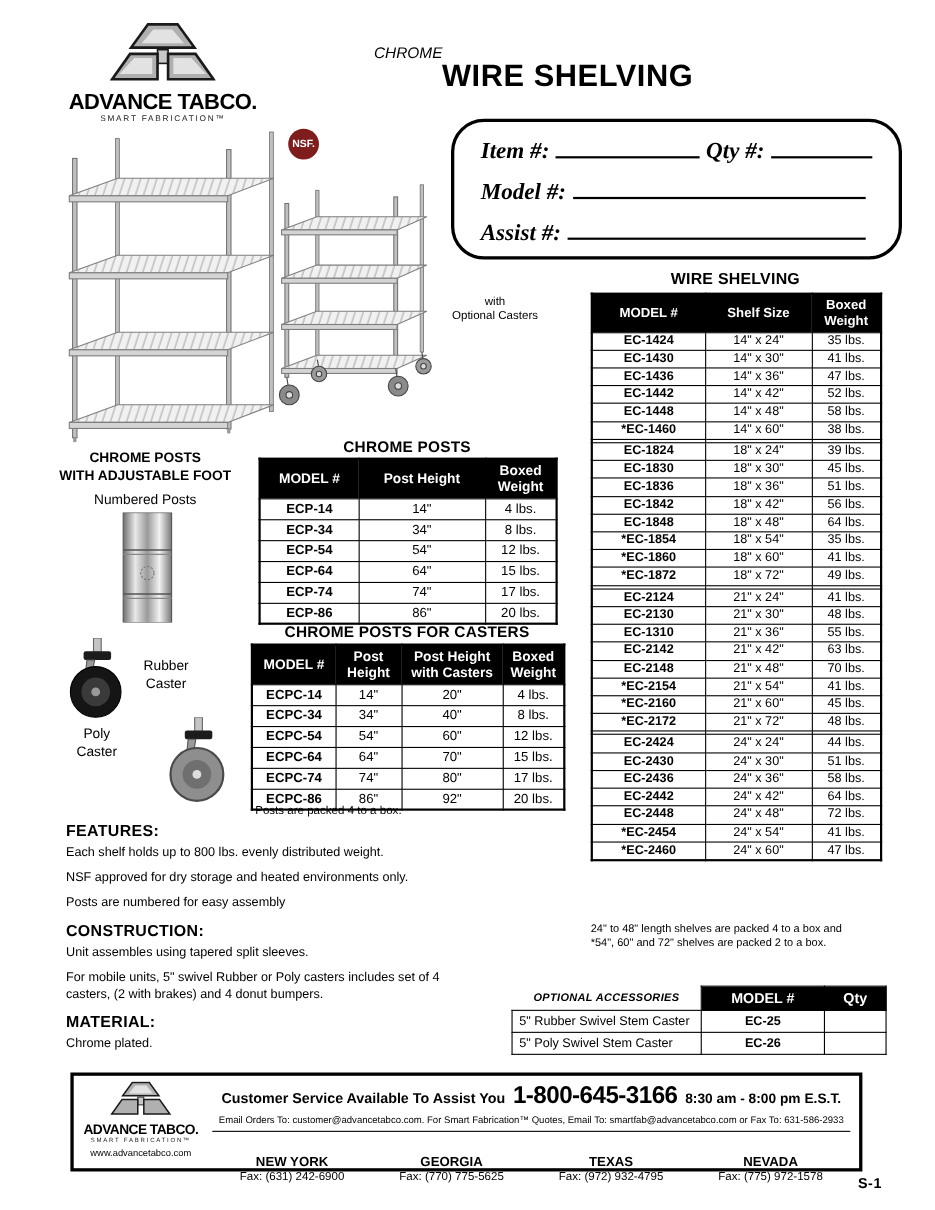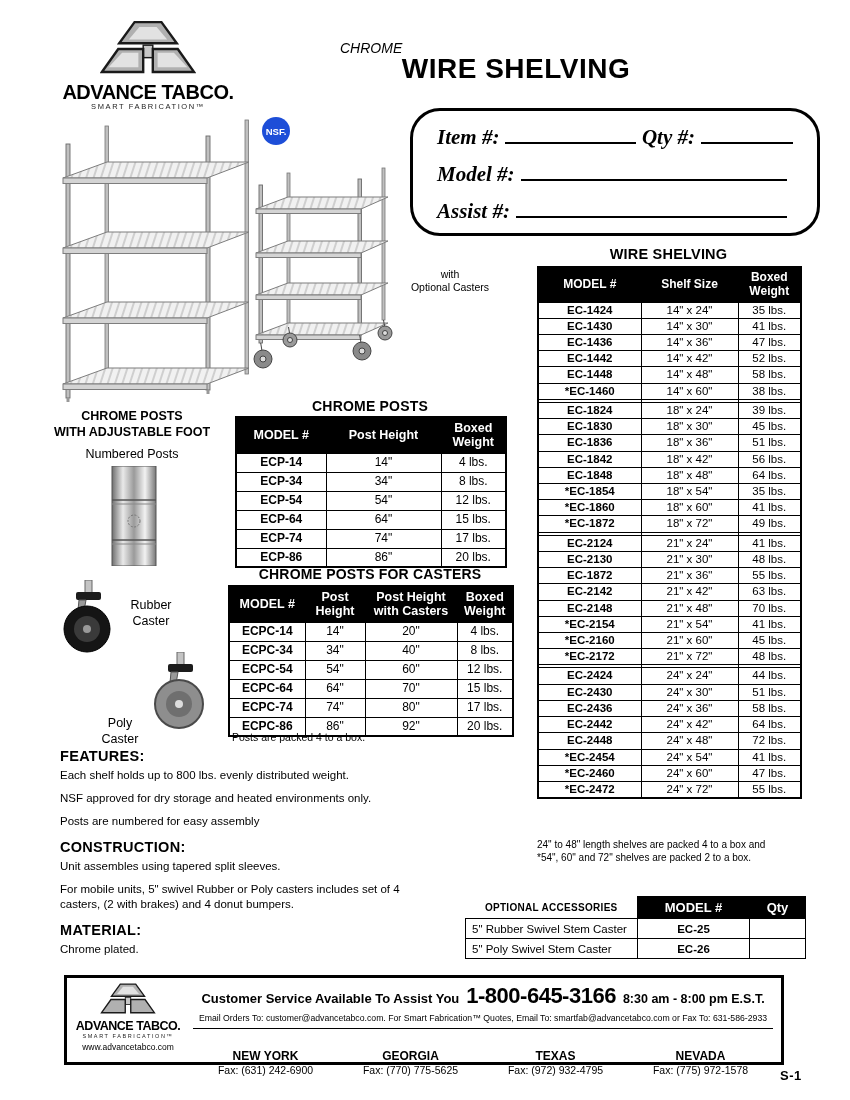--- a/index.html
+++ b/index.html
@@ -16,21 +16,21 @@
 
   
   .form-box { border:3px solid #000; border-radius:30px; padding:14px 24px 10px 24px; background:#fff; }
   .form-row { display:flex; align-items:baseline; height:37px; }
   .form-label { font-family:"Liberation Serif",serif; font-weight:bold; font-style:italic; font-size:21px; white-space:nowrap; }
   .fill-line { border-bottom:2px solid #000; height:1em; margin:0 6px; }
   .fl1 { flex:1; }
   .flq { width:92px; margin-right:0; }
 
   
-  .nsf { width:28px; height:28px; background:#1d4ed8; border-radius:50%; color:#fff; font-weight:bold; font-size:9.5px; display:flex; align-items:center; justify-content:center; }
+  .nsf { width:28px; height:28px; background:#7f1d1d; border-radius:50%; color:#fff; font-weight:bold; font-size:9.5px; display:flex; align-items:center; justify-content:center; }
   .cap-sm { font-size:10.5px; text-align:center; line-height:1.25; }
   .left-head { font-weight:bold; font-size:12.5px; line-height:1.3; text-align:center; }
   .left-sub { font-size:12.5px; text-align:center; margin-top:6px; }
   .cast-label { font-size:12.5px; line-height:1.25; text-align:center; }
 
   
   table { border-collapse:collapse; table-layout:fixed; background:#fff; }
   .spec th, .spec td { border:1.5px solid #000; }
   .spec { border:2.5px solid #000; }
   .spec thead th { background:#000; color:#fff; font-weight:bold; text-align:center; padding:3px 2px; line-height:1.15; }
@@ -53,21 +53,21 @@
 
   .footnote { font-size:10px; line-height:1.3; }
 
   
   .sect-head { font-weight:bold; font-size:14.5px; letter-spacing:0.3px; margin:10px 0 4px 0; }
   .sect p { font-size:11.5px; line-height:1.3; margin:0 0 8px 0; max-width:368px; }
 
   
   .oa-table { width:340px; }
   .oa-table th, .oa-table td { border:1.5px solid #000; }
-  .oa-table th.plain { border:none; background:#fff; color:#000; font-weight:bold; font-size:10px; letter-spacing:0.3px; }
+  .oa-table th.plain { border:none; background:#fff; color:#000; font-style:italic; font-weight:bold; font-size:10px; letter-spacing:0.3px; }
   .oa-table th.dark { background:#000; color:#fff; font-weight:bold; font-size:13px; padding:3px; }
   .oa-table td { font-size:11.5px; height:20px; padding:1px 6px; }
   .oa-table td.b { font-weight:bold; text-align:center; }
 
   
   .footer-box { border:3.5px solid #000; display:flex; background:#fff; }
   .f-logo { width:122px; flex:none; text-align:center; padding-top:5px; }
   .f-right { flex:1; padding:5px 8px 0 4px; display:flex; flex-direction:column; }
   .f-line1 { display:flex; align-items:baseline; justify-content:center; gap:7px; white-space:nowrap; }
   .f-svc { font-weight:bold; font-size:13px; }
@@ -223,21 +223,21 @@
 <div class="abs cast-label" style="left:124px; top:598px; width:54px;">Rubber Caster</div>
 
 <svg class="abs" style="left:142px; top:652px;" width="75" height="82" viewBox="0 0 75 82">
   <rect x="35" y="0" width="7" height="13" fill="#c4c4c4" stroke="#666"></rect>
   <rect x="26" y="12" width="25" height="8" rx="2" fill="#1c1c1c"></rect>
   <polygon points="29,20 36,20 32,44 27,42" fill="#9a9a9a" stroke="#555"></polygon>
   <circle cx="37" cy="52" r="24" fill="#8e8e8e" stroke="#4a4a4a" stroke-width="2"></circle>
   <circle cx="37" cy="52" r="13" fill="#6f6f6f"></circle>
   <circle cx="37" cy="52" r="4" fill="#ddd"></circle>
 </svg>
-<div class="abs cast-label" style="left:62px; top:716px; width:52px;margin-left:32px;">Poly Caster</div>
+<div class="abs cast-label" style="left:62px; top:660px; width:52px;">Poly Caster</div>
 
 <div class="abs tbl-title" style="left:235px; top:398px; width:270px; font-size:14px;">CHROME POSTS</div>
 <table class="abs spec cp-table" style="left:235px; top:416px;">
   <colgroup>
       <col style="width:90px">
       <col style="width:115px">
       <col style="width:65px">
     </colgroup>
   <thead>
     <tr>
@@ -474,21 +474,21 @@
         <td>41 lbs.</td>
       </tr>
 
       <tr>
         <td class="b">EC-2130</td>
         <td>21" x 30"</td>
         <td>48 lbs.</td>
       </tr>
 
       <tr>
-        <td class="b">EC-1872</td>
+        <td class="b">EC-1310</td>
         <td>21" x 36"</td>
         <td>55 lbs.</td>
       </tr>
 
       <tr>
         <td class="b">EC-2142</td>
         <td>21" x 42"</td>
         <td>63 lbs.</td>
       </tr>
 
@@ -560,25 +560,20 @@
         <td>24" x 54"</td>
         <td>41 lbs.</td>
       </tr>
 
       <tr>
         <td class="b">*EC-2460</td>
         <td>24" x 60"</td>
         <td>47 lbs.</td>
       </tr>
 
-      <tr>
-        <td class="b">*EC-2472</td>
-        <td>24" x 72"</td>
-        <td>55 lbs.</td>
-      </tr>
     </tbody>
 </table>
 <div class="abs footnote" style="left:537px; top:838px; width:272px;">
   <span style="display:block;">24" to 48" length shelves are packed 4 to a box and</span>
   <span style="display:block;">*54", 60" and 72" shelves are packed 2 to a box.</span>
 </div>
 
 <div class="abs sect" style="left:60px; top:748px; width:390px;">
   <div class="sect-head" style="margin-top:0;">FEATURES:</div>
   <div>

